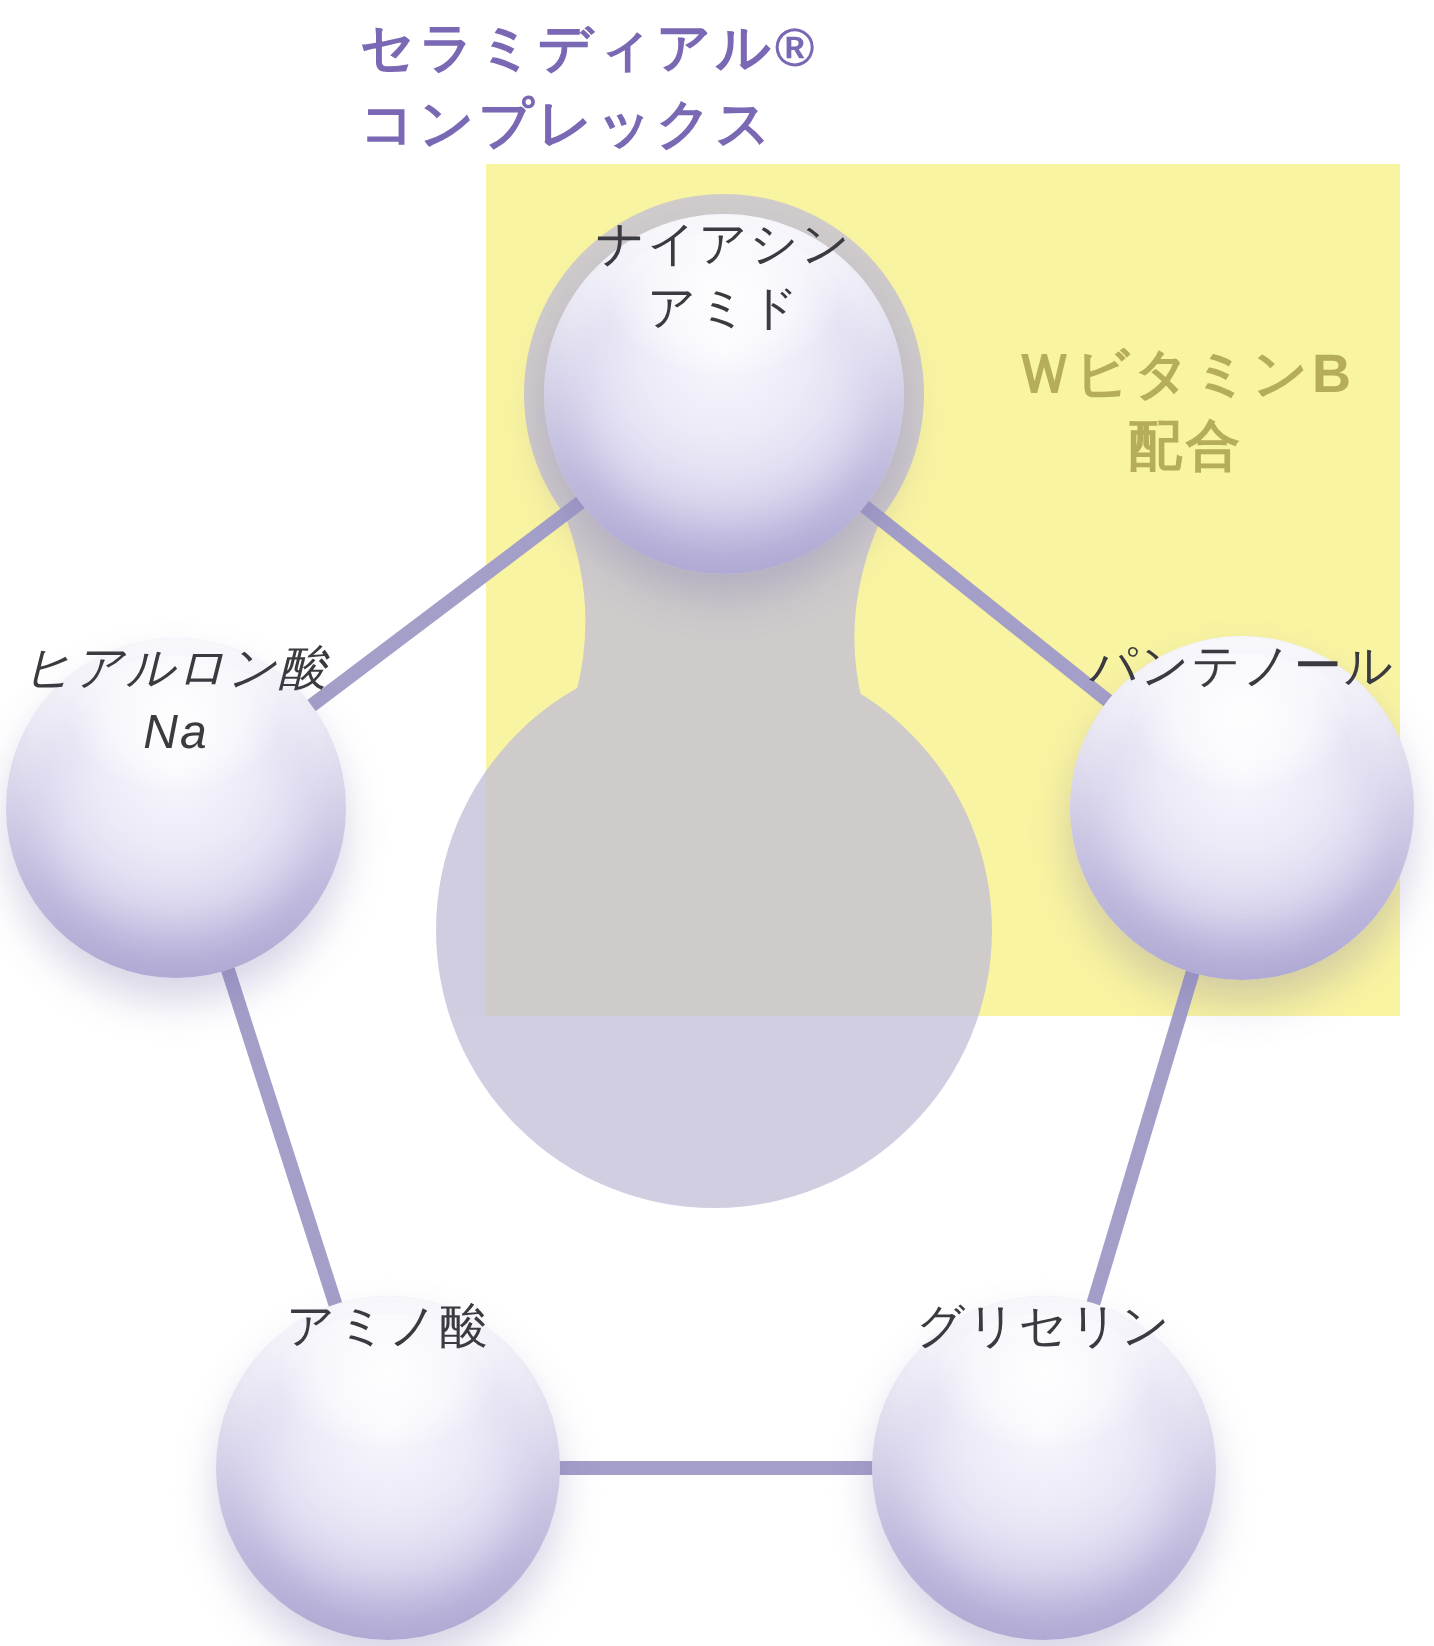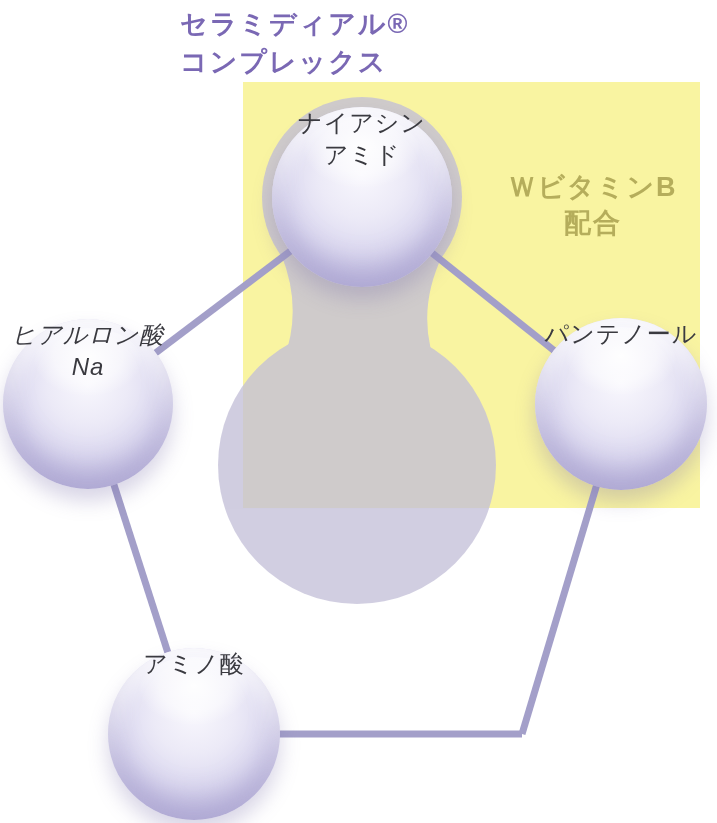--- a/index.html
+++ b/index.html
@@ -165,15 +165,19 @@
   <div class="bubble amino">
     <div class="gloss"></div>
     <div class="label">アミノ酸</div>
   </div>
 
   <div class="bubble panthenol">
     <div class="gloss"></div>
     <div class="label">パンテノール</div>
   </div>
 
+  <div class="bubble glycerin">
+    <div class="gloss"></div>
+    <div class="label">グリセリン</div>
+  </div>
 
 
 </div>
 
 </body></html>

